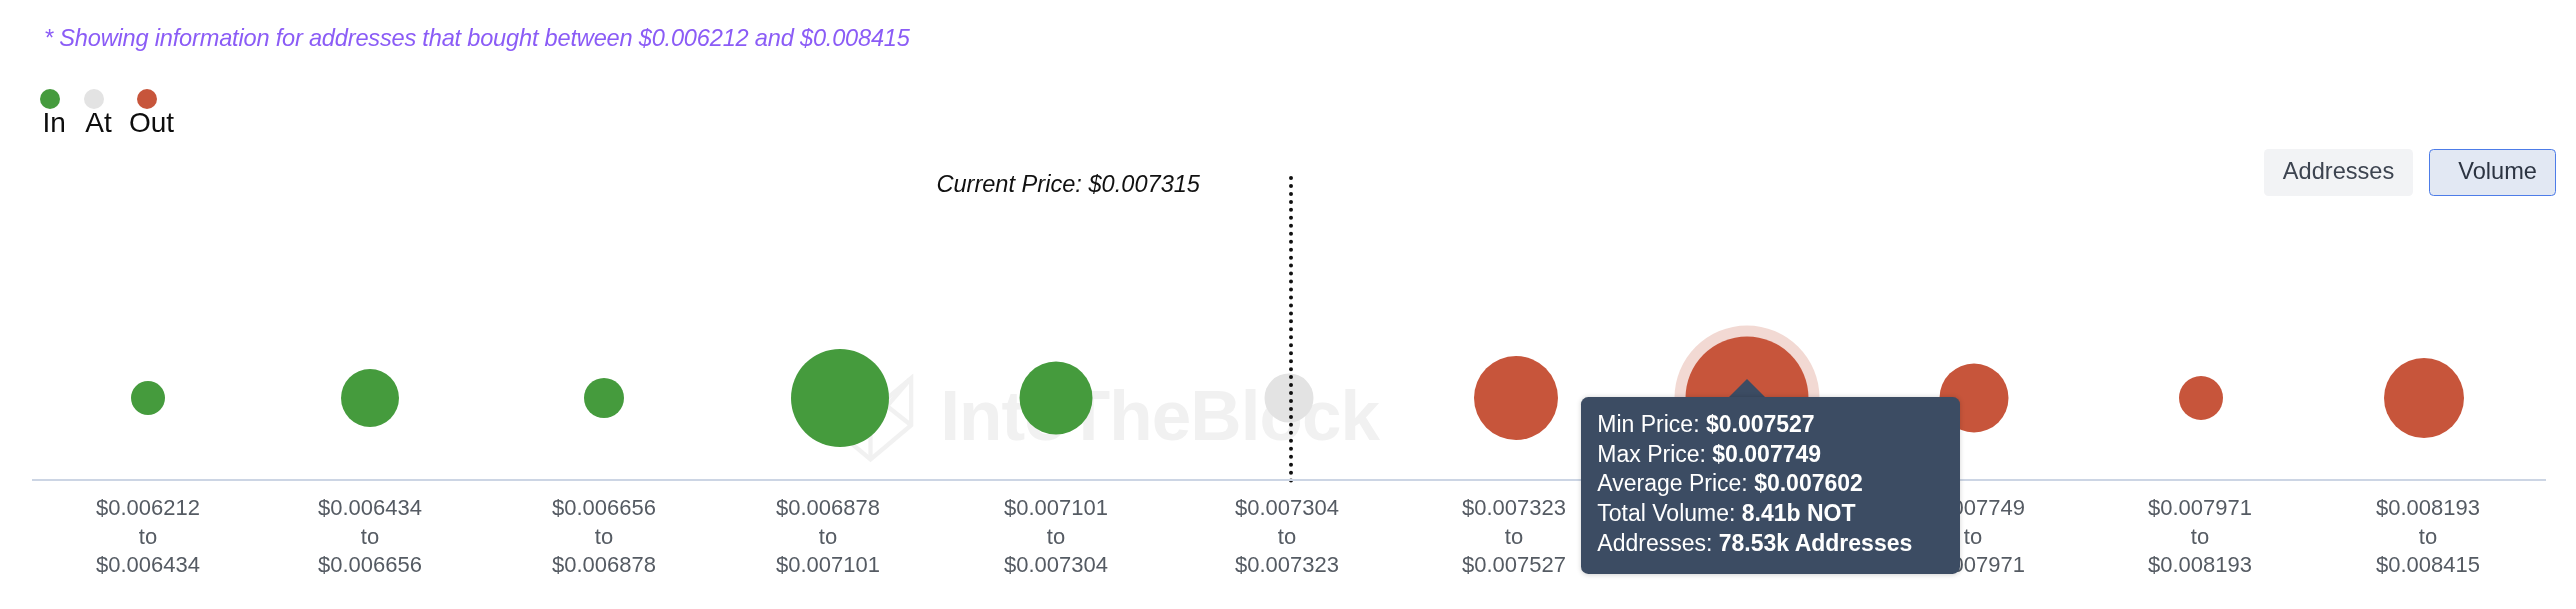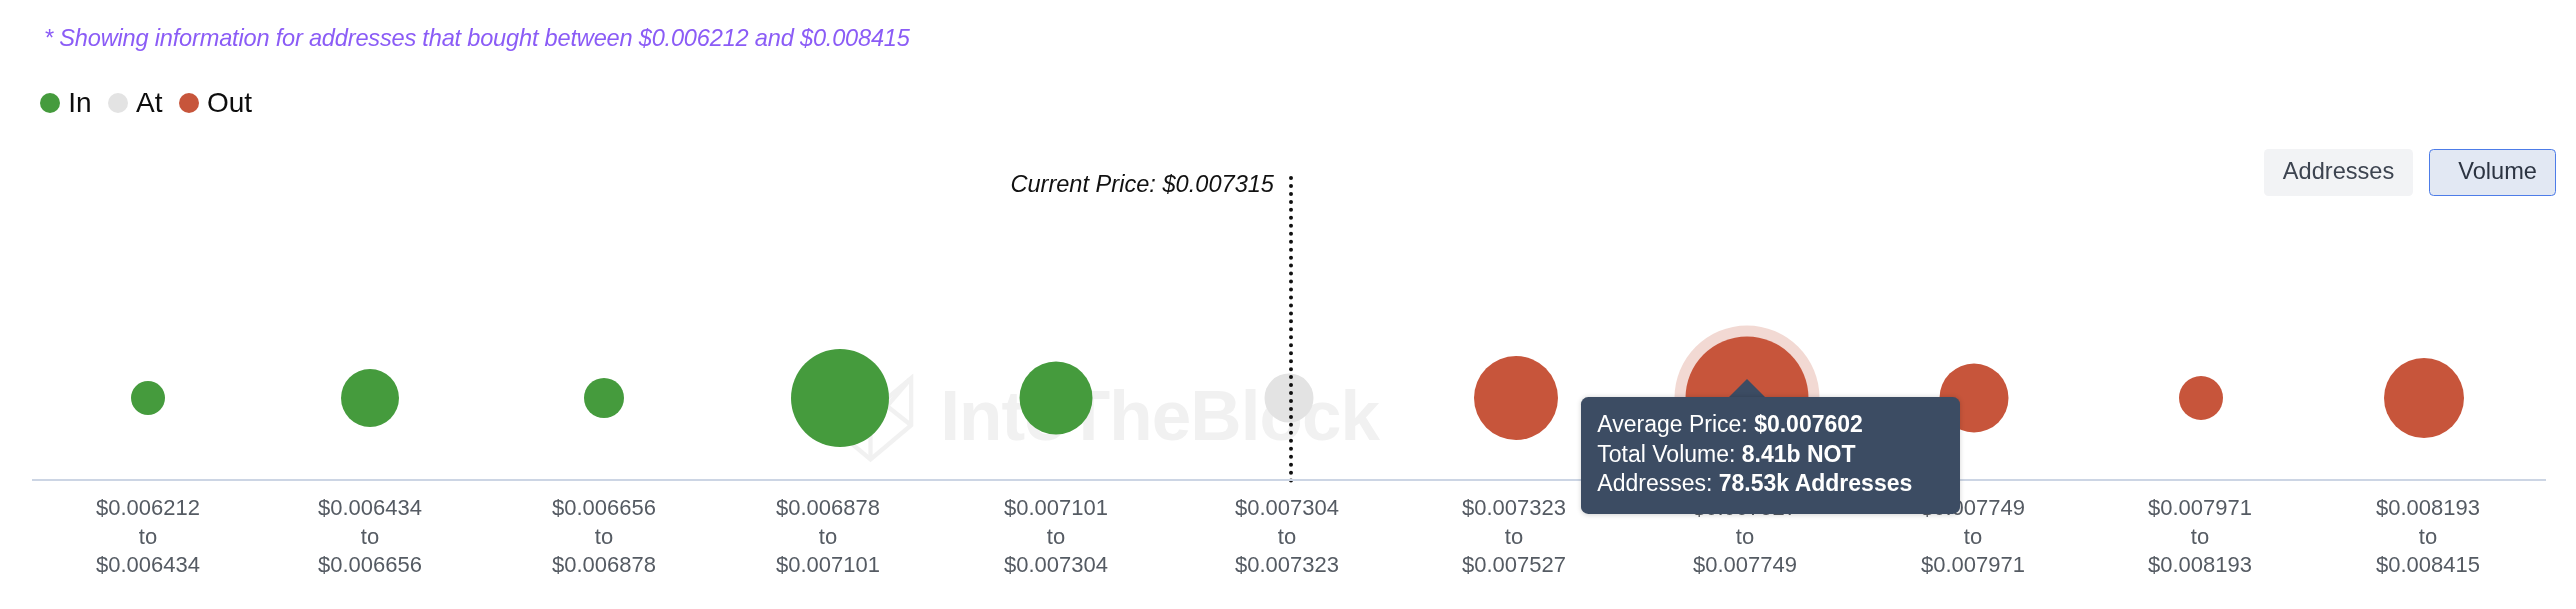--- a/index.html
+++ b/index.html
@@ -34,20 +34,21 @@
     left: 40px;
     top: 89px;
     display: flex;
     align-items: center;
     gap: 0px;
   }
   .legend-item {
     display: flex;
     align-items: center;
     margin-right: 16.3px;
+    flex-direction: column;
   }
   .legend-dot {
     width: 20px;
     height: 20px;
     border-radius: 50%;
     display: inline-block;
     margin-right: 8.2px;
   }
   .legend-label {
     font-size: 28px;
@@ -242,21 +243,21 @@
       <div class="bubble" style="width: 49px; height: 49px; left: 1289px; top: 398px; background: rgb(227, 227, 227);"></div>
       <div class="bubble" style="width: 84px; height: 84px; left: 1516px; top: 398px; background: rgb(199, 85, 59);"></div>
       <div class="bubble-halo" style="width: 145px; height: 145px; left: 1747px; top: 398px;"></div>
       <div class="bubble" style="width: 123px; height: 123px; left: 1747px; top: 398px; background: rgb(199, 85, 59);"></div>
       <div class="bubble" style="width: 69px; height: 69px; left: 1974px; top: 398px; background: rgb(199, 85, 59);"></div>
       <div class="bubble" style="width: 44px; height: 44px; left: 2201px; top: 398px; background: rgb(199, 85, 59);"></div>
       <div class="bubble" style="width: 80px; height: 80px; left: 2424px; top: 398px; background: rgb(199, 85, 59);"></div>
     </div>
 
   <div class="price-line" id="price-line" style="left: 1289px;"></div>
-  <div class="price-label" id="price-label" style="left: 1274px;">Current Price: $0.007315</div>
+  <div class="price-label" id="price-label" style="left: 1200px;">Current Price: $0.007315</div>
 
   <div class="axis-line"></div>
 
   <div id="xlabels-root">
       <div class="xlabel" style="left: 148px;">
         <div>$0.006212</div>
         <div>to</div>
         <div>$0.006434</div>
       </div>
       <div class="xlabel" style="left: 370px;">
@@ -307,20 +308,28 @@
       <div class="xlabel" style="left: 2428px;">
         <div>$0.008193</div>
         <div>to</div>
         <div>$0.008415</div>
       </div>
     </div>
 
   <div class="tt-arrow"></div>
   <div class="tooltip">
     <div class="tt-row">
+      <span>Min Price:</span>
+      <b>$0.007527</b>
+    </div>
+    <div class="tt-row">
+      <span>Max Price:</span>
+      <b>$0.007749</b>
+    </div>
+    <div class="tt-row">
       <span>Average Price:</span>
       <b>$0.007602</b>
     </div>
     <div class="tt-row">
       <span>Total Volume:</span>
       <b>8.41b NOT</b>
     </div>
     <div class="tt-row">
       <span>Addresses:</span>
       <b>78.53k Addresses</b>

